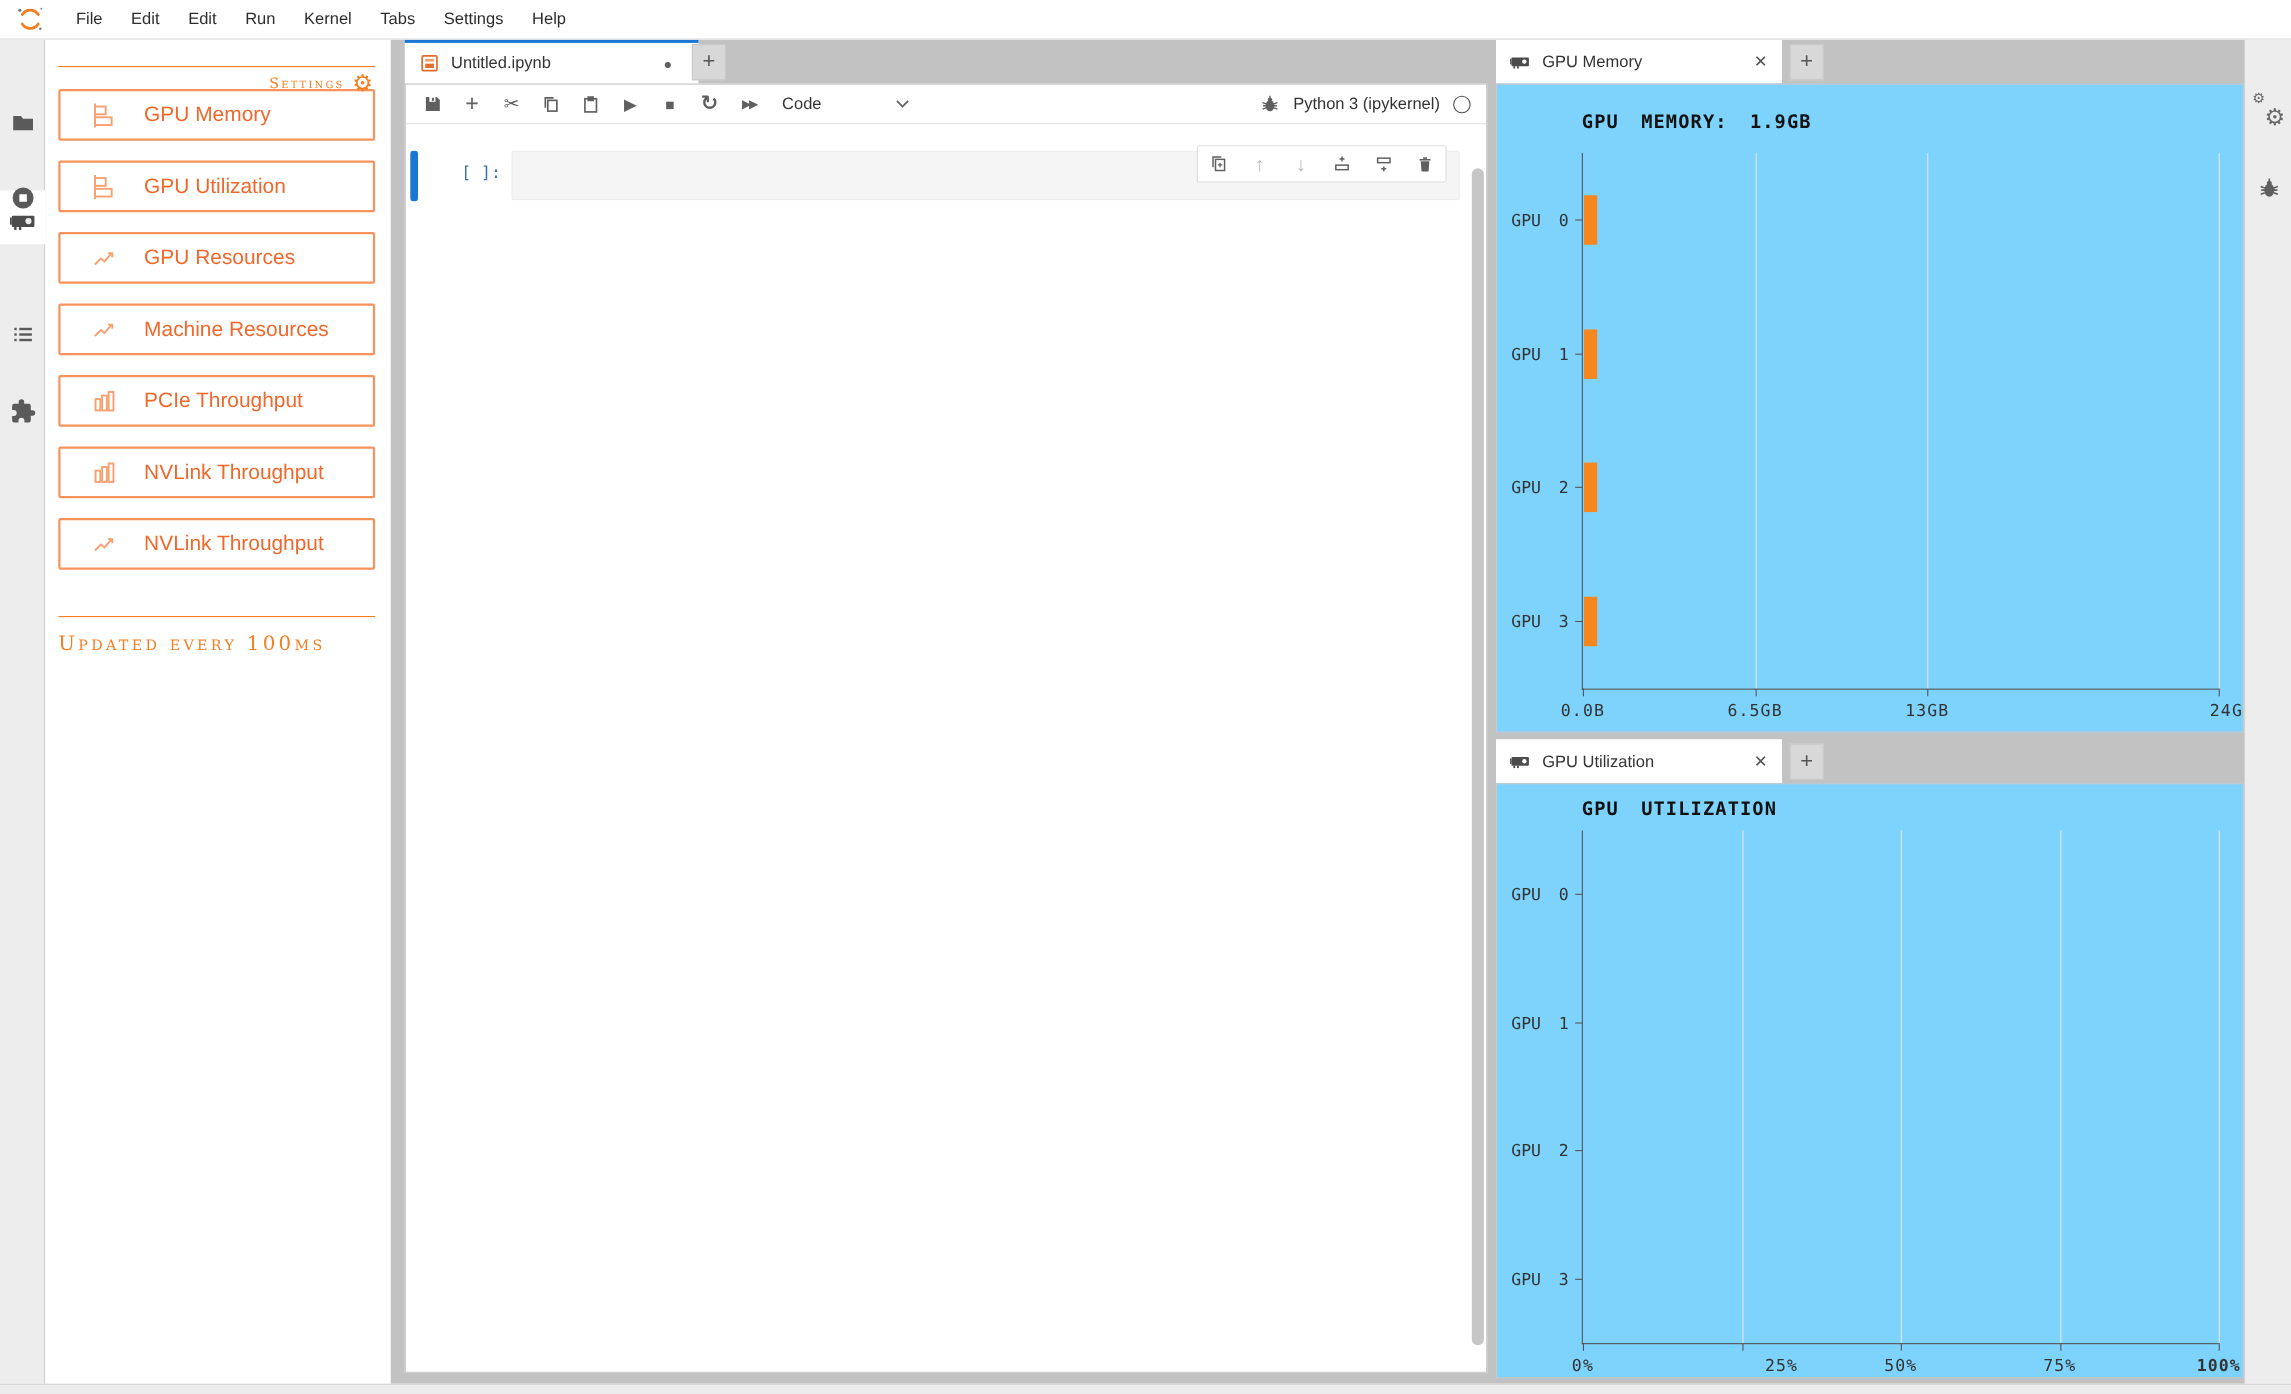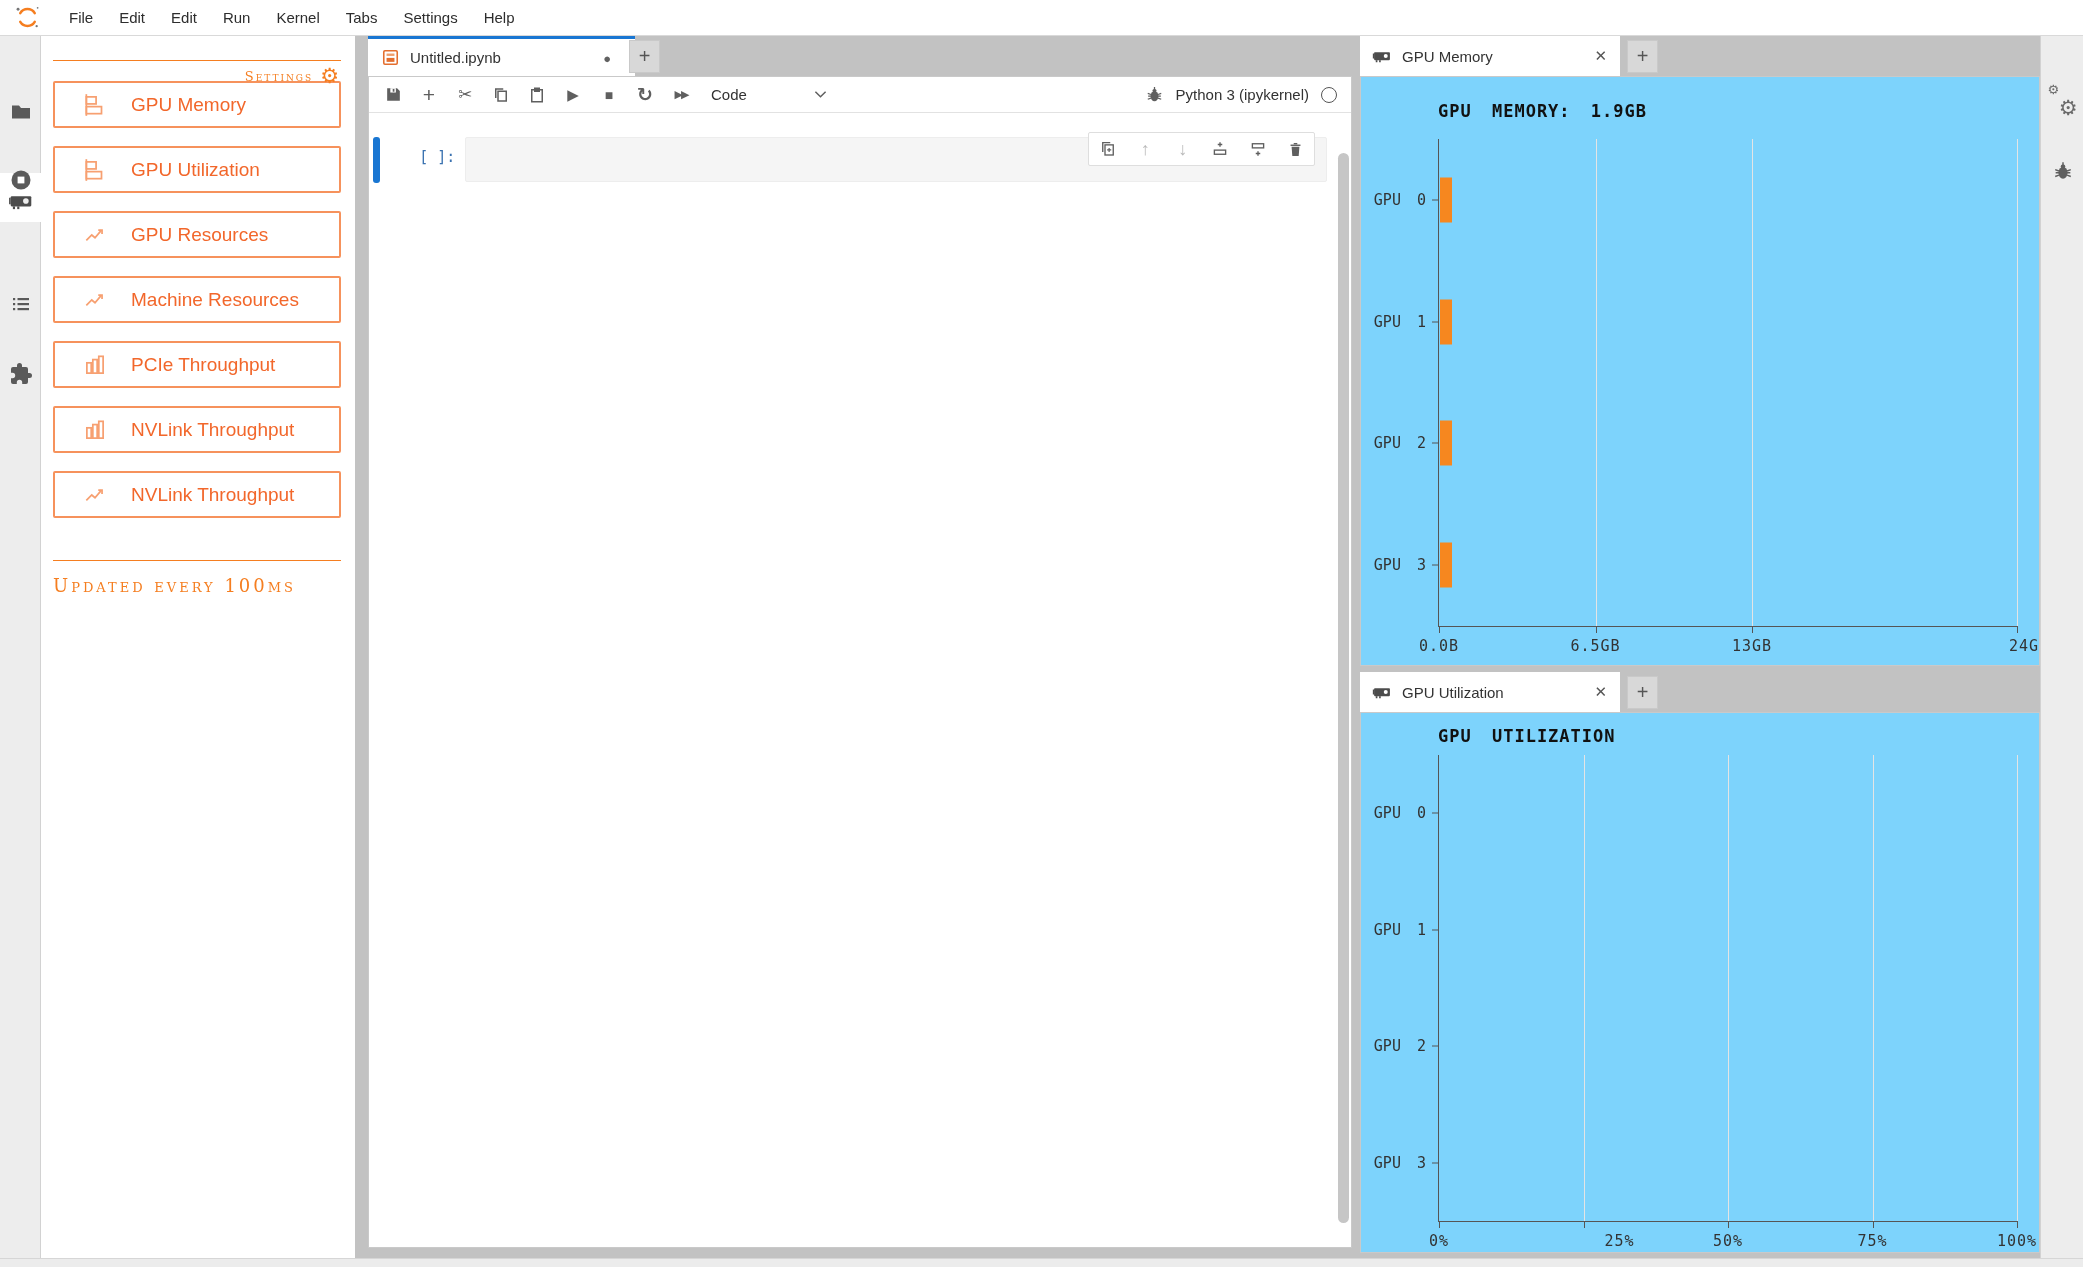--- a/index.html
+++ b/index.html
@@ -434,21 +434,21 @@
       <div class="xtickdash" style="left: 25%;"></div>
       <div class="xlabel mono" style="left: 25%; margin-left: 36px;">25%</div>
       <div class="gridline" style="left: 50%;"></div>
       <div class="xtickdash" style="left: 50%;"></div>
       <div class="xlabel mono" style="left: 50%;">50%</div>
       <div class="gridline" style="left: 75%;"></div>
       <div class="xtickdash" style="left: 75%;"></div>
       <div class="xlabel mono" style="left: 75%;">75%</div>
       <div class="gridline" style="left: 100%;"></div>
       <div class="xtickdash" style="left: 100%;"></div>
-      <div class="xlabel mono" style="left: 100%;">100%</div>
+      <div class="xlabel mono" style="left: 100%; font-weight: bold;">100%</div>
       <div class="ylabel mono" style="top: 12.5%;">GPU 0</div>
       <div class="ytickdash" style="top: 12.5%;"></div>
       <div class="ylabel mono" style="top: 37.5%;">GPU 1</div>
       <div class="ytickdash" style="top: 37.5%;"></div>
       <div class="ylabel mono" style="top: 62.5%;">GPU 2</div>
       <div class="ytickdash" style="top: 62.5%;"></div>
       <div class="ylabel mono" style="top: 87.5%;">GPU 3</div>
       <div class="ytickdash" style="top: 87.5%;"></div>
     </div>
 </div>

